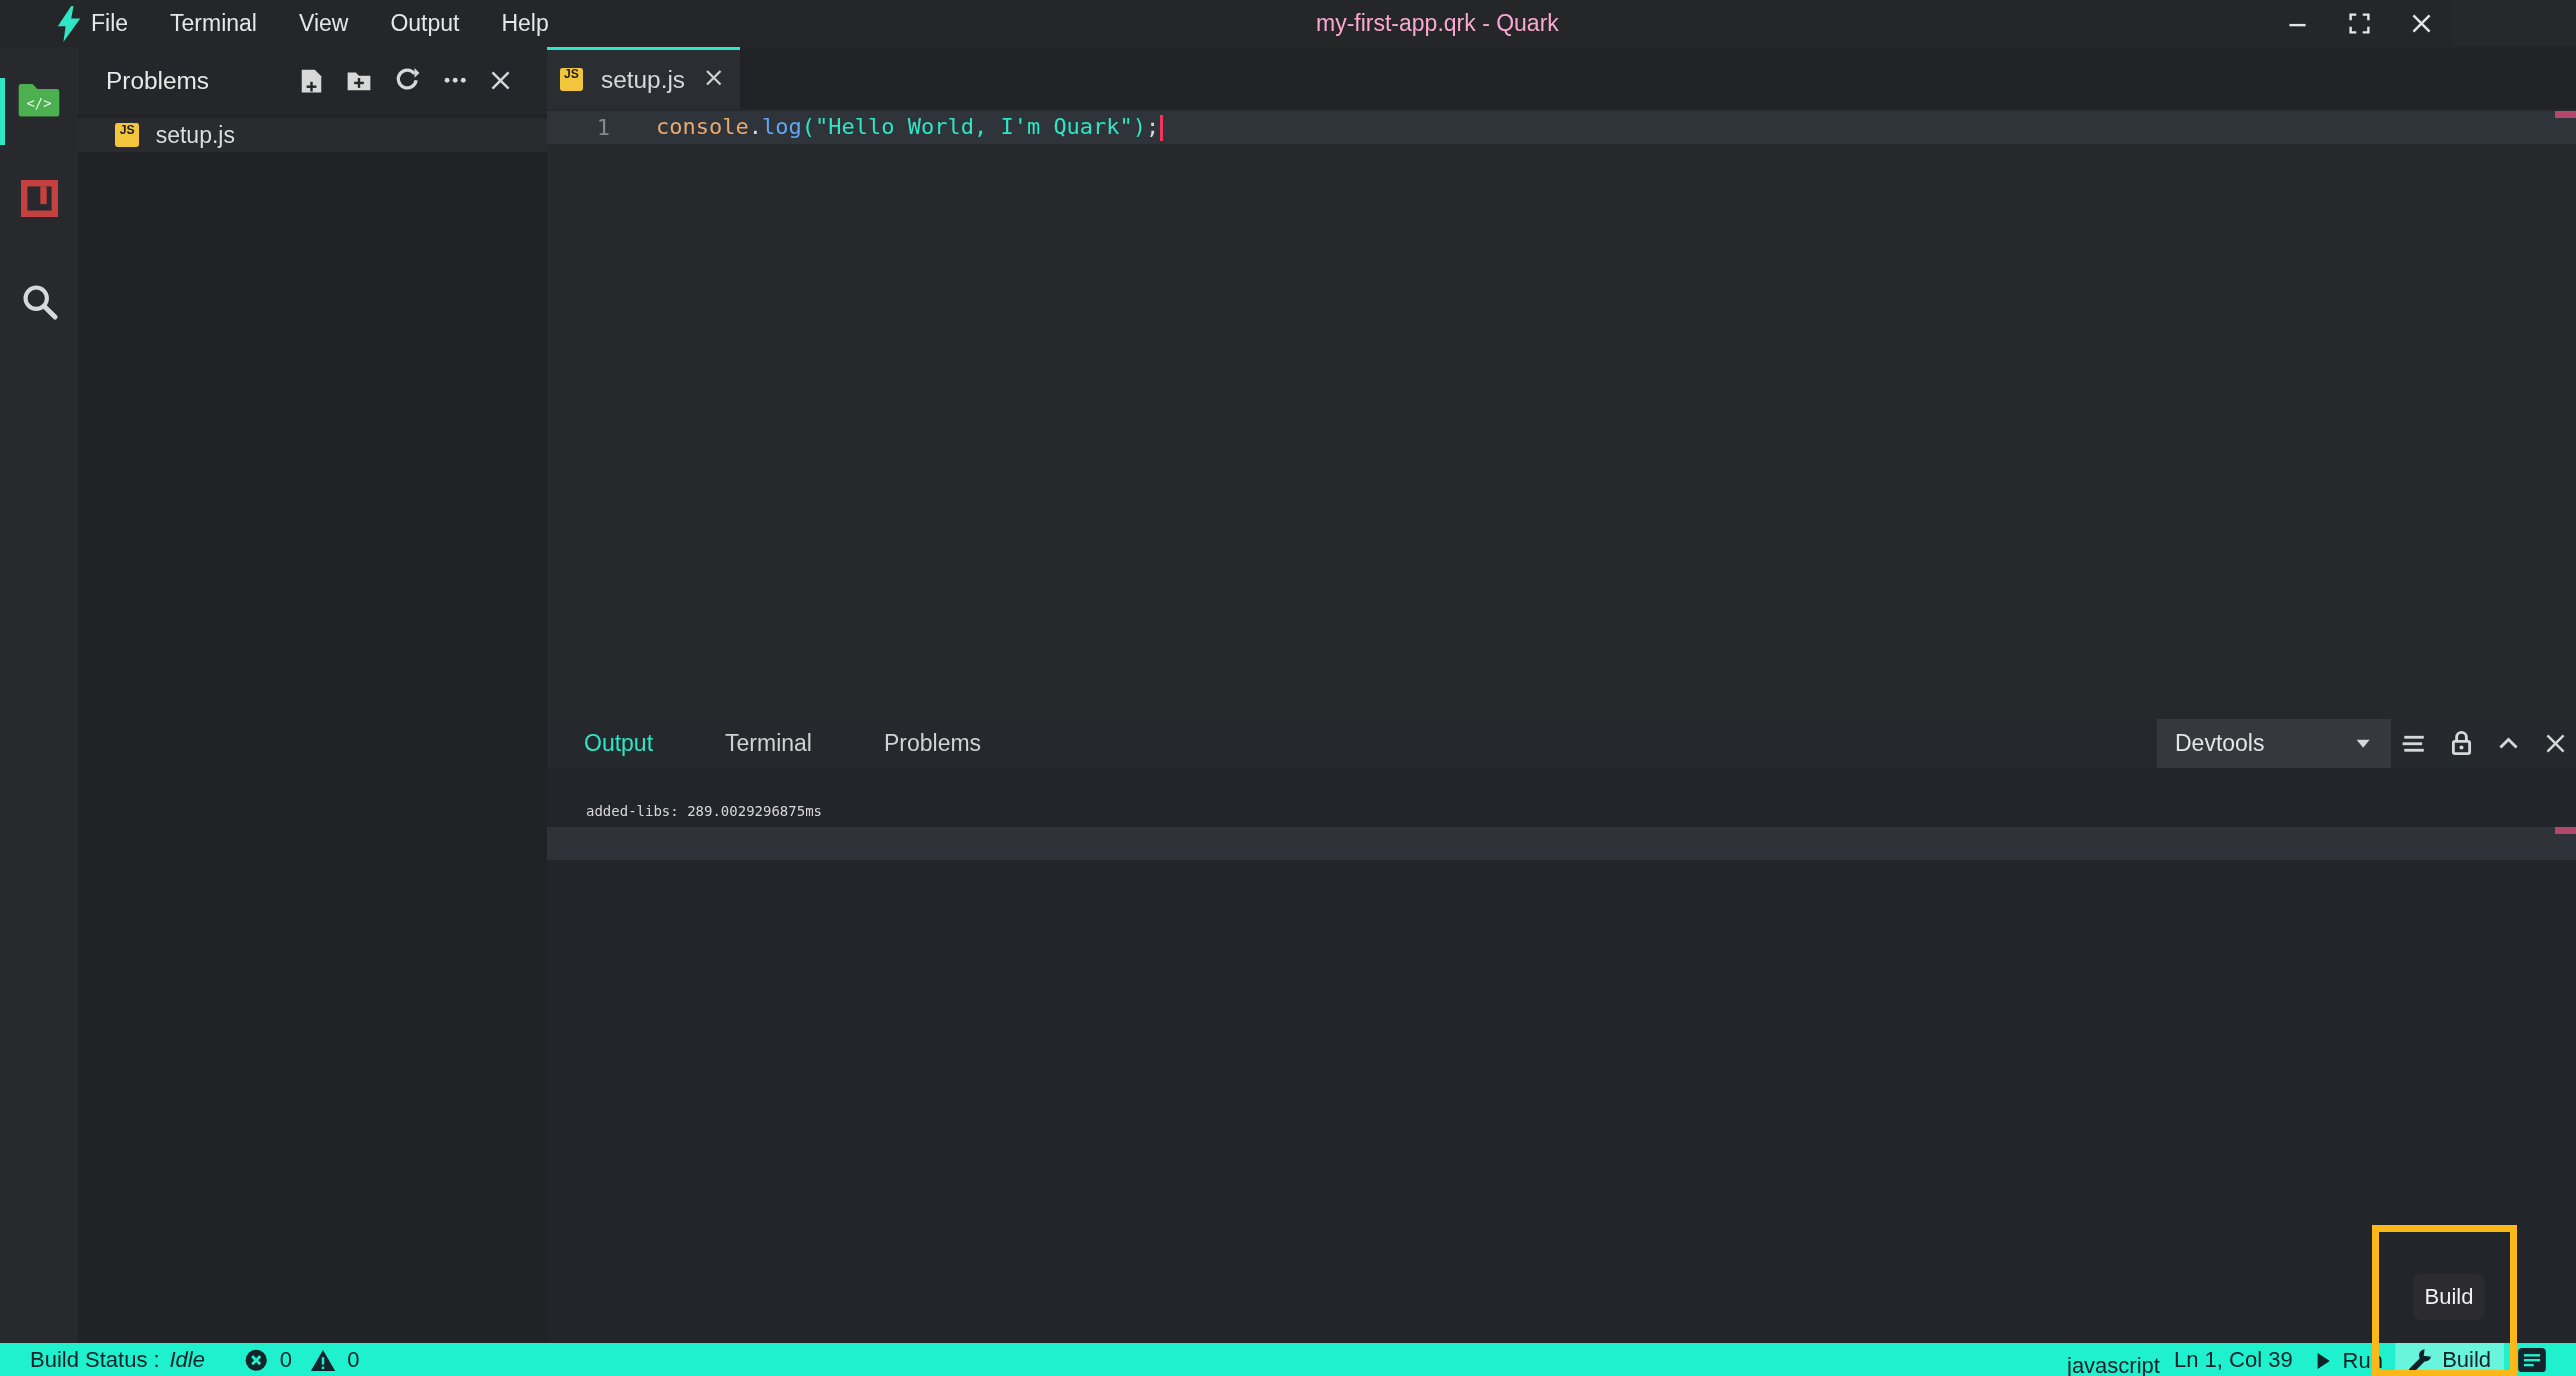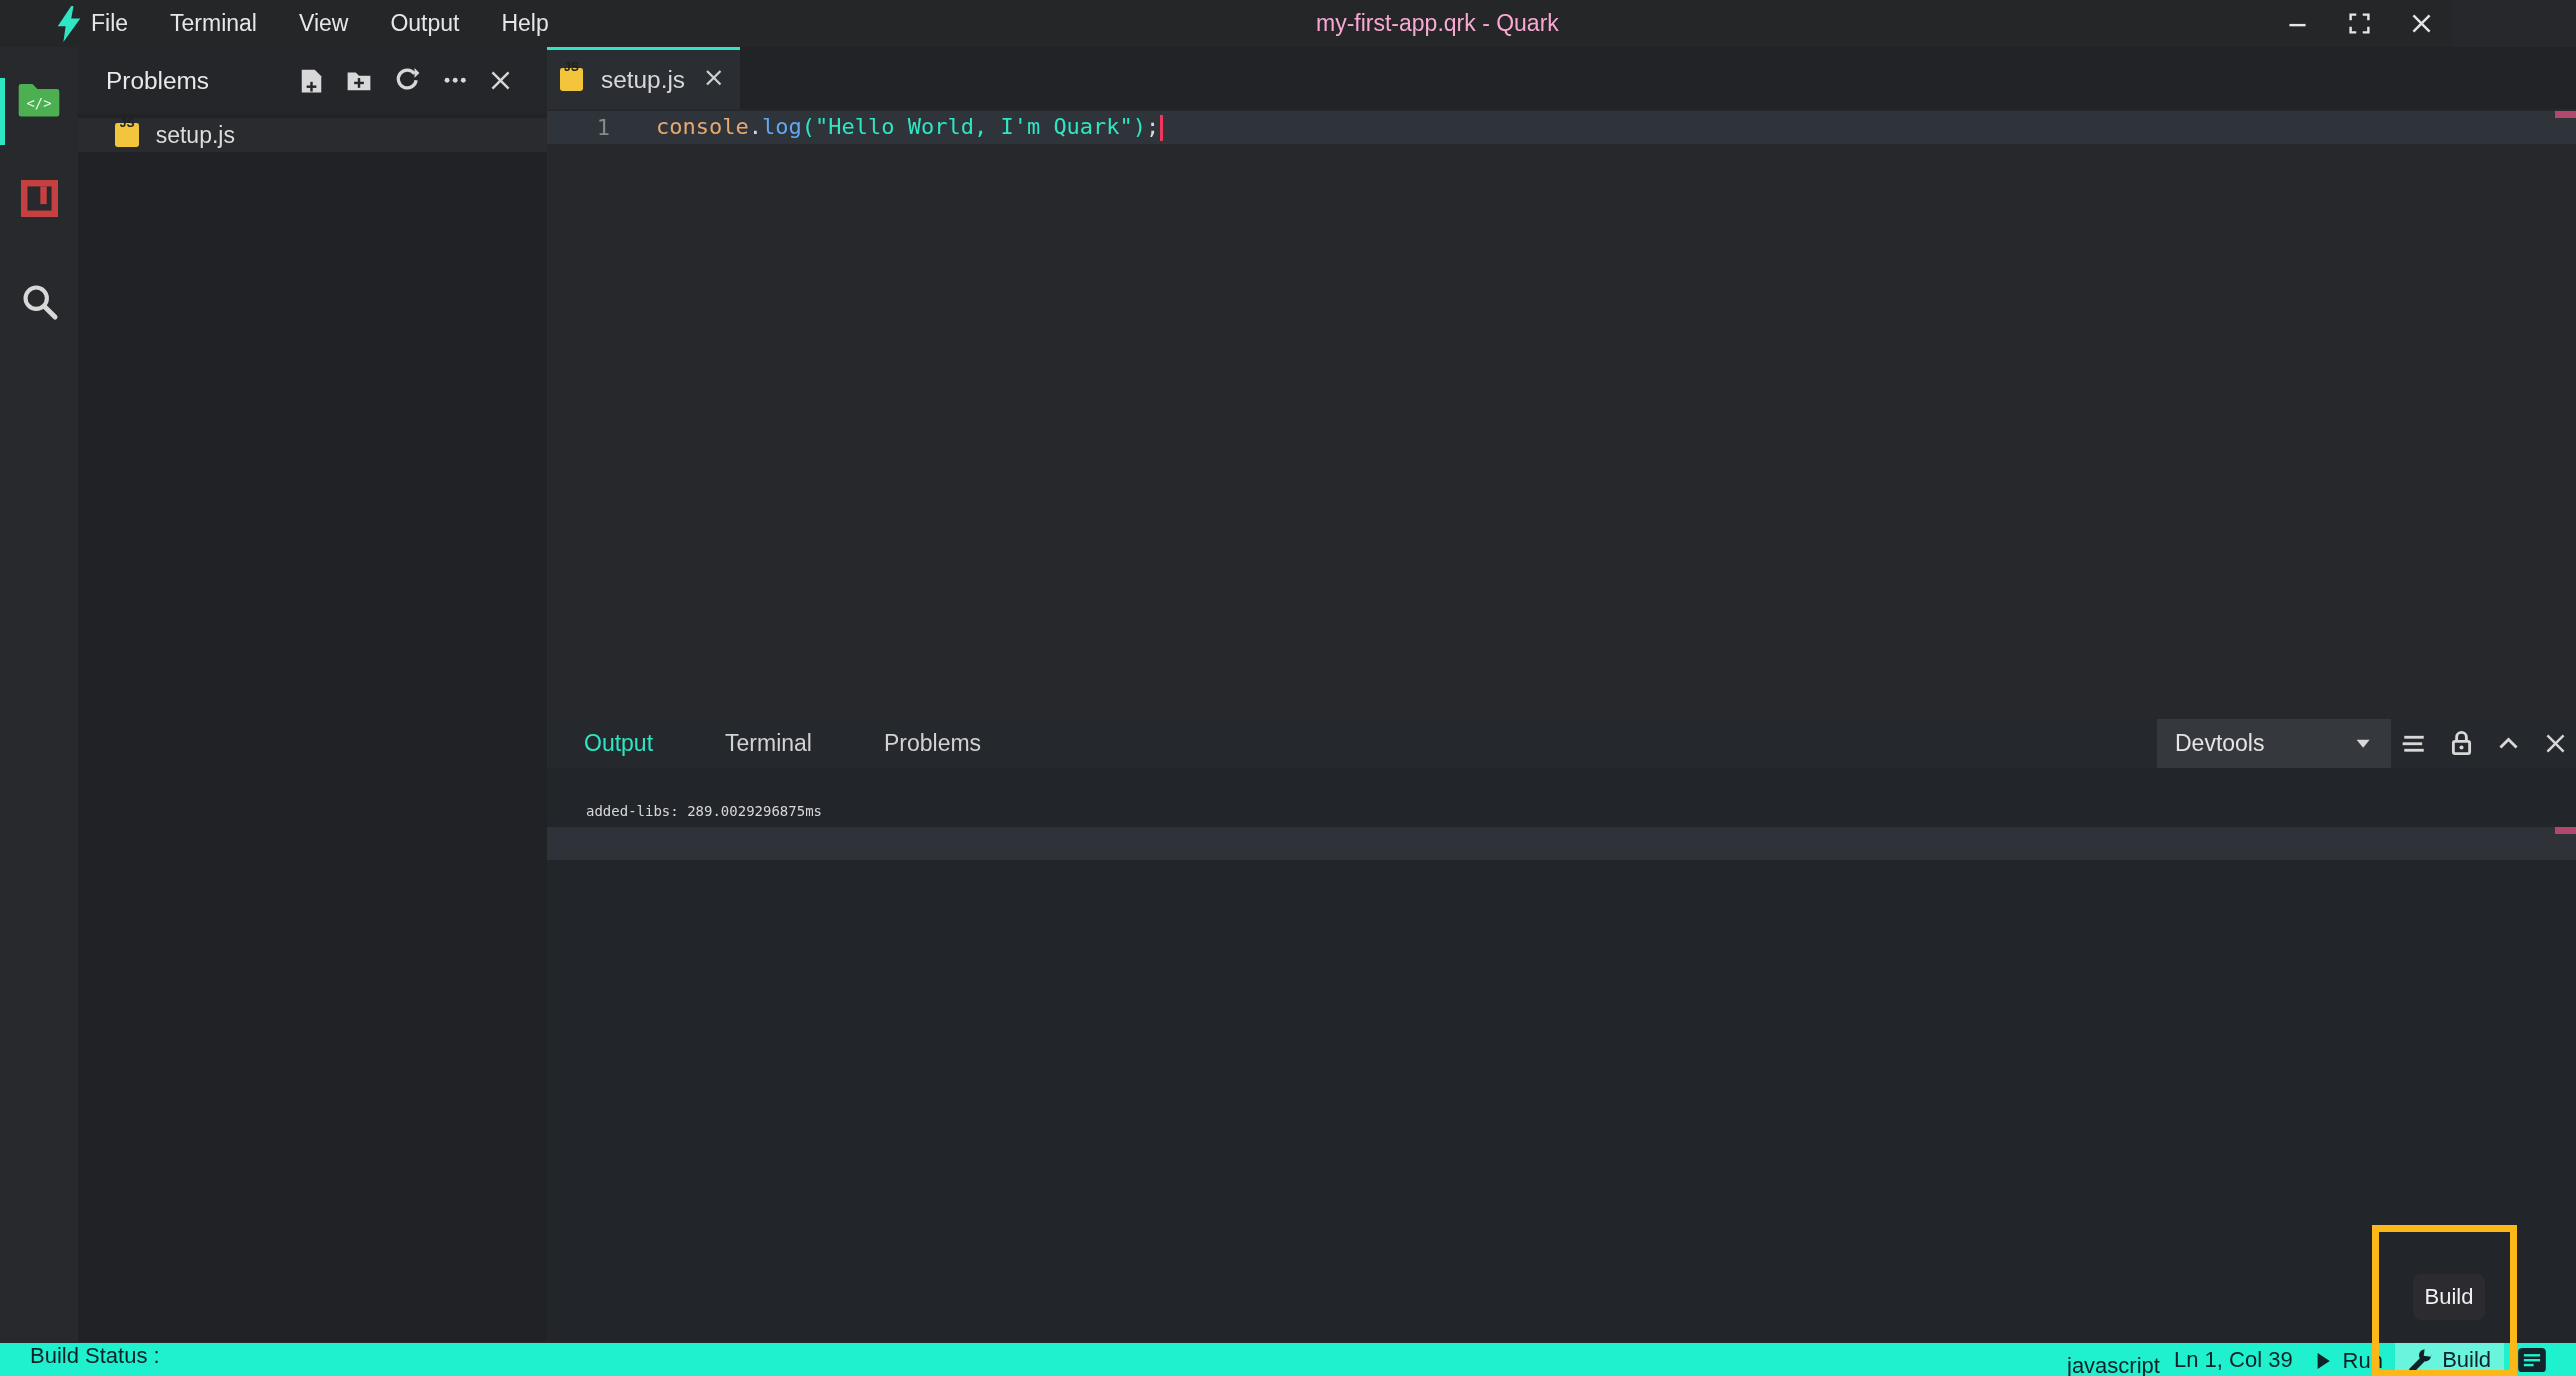--- a/index.html
+++ b/index.html
@@ -29,21 +29,21 @@
   .explorer { position:absolute; left:78px; top:47px; width:469px; height:1295px; background:#202226; }
   .explorer-header { position:absolute; left:0; top:0; width:469px; height:67px; background:#242629;
                      display:flex; align-items:center; }
   .explorer-title { margin-left:28px; color:#e8e8e8; font-size:24.4px; }
   .explorer-actions { margin-left:auto; margin-right:36px; display:flex; align-items:center; gap:23px; }
   .explorer-actions svg { display:block; }
   .file-row { position:absolute; left:0; top:71px; width:469px; height:34px; background:#292b2f;
               display:flex; align-items:center; }
   .js-badge { width:24.4px; height:24.4px; background:var(--js-badge); color:#1e1f22; border-radius:2.4px;
               font-weight:bold; font-size:12.2px; display:flex; align-items:flex-end; justify-content:center;
-              padding-bottom:17px; }
+              padding-bottom:10px; }
   .file-row .js-badge { margin-left:37px; }
   .file-name { margin-left:16.3px; color:#dddddd; font-size:23px; }
 
   
   .editor { position:absolute; left:547px; top:47px; width:2029px; height:1295px; background:#26282b; }
   .tabbar { position:absolute; left:0; top:0; width:2029px; height:62px; background:#222327; }
   .tab { position:absolute; left:0; top:0; width:193px; height:62px; background:#2a2d31;
          border-top:3.3px solid var(--accent); display:flex; align-items:center; padding:0 16.3px 0 13px; }
   .tab .js-badge { width:23px; height:23px; }
   .tab-label { margin-left:18px; color:#d8d8da; font-size:24.4px; }
@@ -79,21 +79,21 @@
   .pi-clear { left:1853px; } .pi-lock { left:1901px; } .pi-collapse { left:1948px; } .pi-close { left:1995px; }
 
   .output-line { position:absolute; left:39px; top:76px; height:33px; line-height:33px;
                  color:#d8d8da; font-family:"DejaVu Sans Mono", monospace; font-size:14px; }
   .output-active-row { position:absolute; left:0; top:108px; width:2029px; height:33px; background:#2f3339; }
   .bottom-panel .overview-marker { top:108px; }
 
   
   .statusbar { position:absolute; left:0; top:1343px; width:2576px; height:34px; background:var(--status-bg);
                z-index:10; color:var(--status-text); font-size:22px; }
-  .status-left { position:absolute; left:30px; top:0; height:34px; display:flex; align-items:center; gap:9.8px;flex-direction:column; }
+  .status-left { position:absolute; left:30px; top:0; height:34px; display:flex; align-items:center; gap:9.8px; }
   .status-value-italic { font-style:italic; }
   .status-gap { width:19.5px; }
   .count { margin-left:1.6px; }
   .status-lang { position:absolute; left:2067px; top:0; height:46px; display:flex; align-items:center; }
   .status-pos  { position:absolute; left:2174px; top:0; height:34px; display:flex; align-items:center; }
   .status-run  { position:absolute; left:2316px; top:1px; height:34px; display:flex; align-items:center; gap:12px; }
   .status-build { position:absolute; left:2395px; top:0; width:109px; height:34px; background:var(--build-hover);
                   display:flex; align-items:center; justify-content:center; gap:9.8px; }
   .status-log { position:absolute; left:2518px; top:4.9px; }
 

